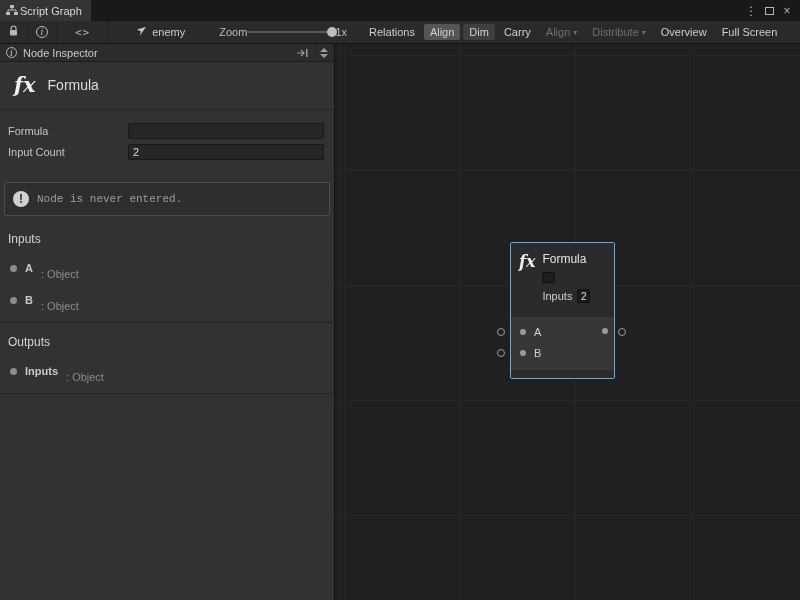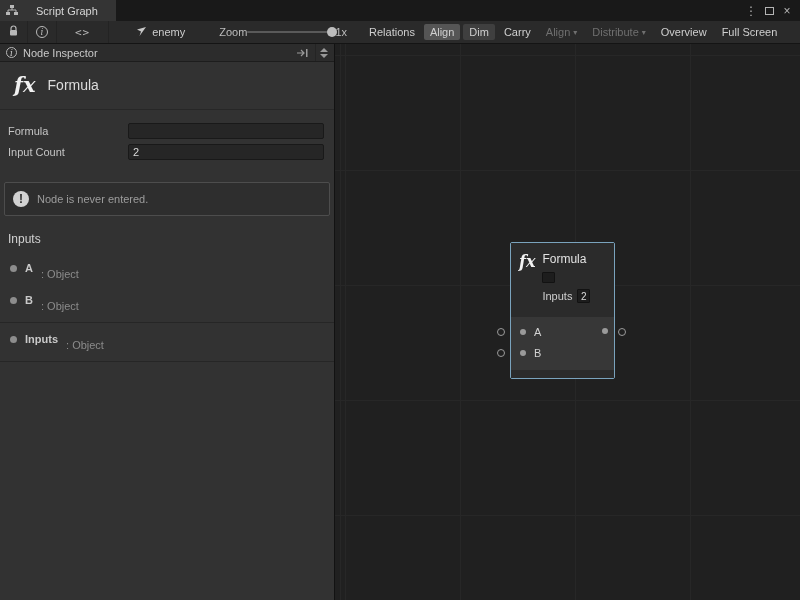--- a/index.html
+++ b/index.html
@@ -7,22 +7,22 @@
   body {
     font-family: "Liberation Sans", sans-serif;
     font-size: 11px;
     color: #c4c4c4;
     background: #202020;
   }
 
   
   .tabbar { height: 21px; background: #191919; display: flex; align-items: stretch; }
   .tab {
-    display: flex; align-items: center; gap: 18px;
-    padding: 0 18px 0 6px; background: #343434; color: #d6d6d6;
+    display: flex; align-items: center; gap: 2px;
+    padding: 0 9px 0 6px; background: #343434; color: #d6d6d6;
   }
   .tab-icon svg { display: block; }
   .tabbar-spacer { flex: 1; }
   .win-controls { display: flex; align-items: center; gap: 2px; padding-right: 5px; color: #b4b4b4; }
   .win-btn { width: 16px; height: 18px; display: flex; align-items: center; justify-content: center; font-size: 12px; cursor: default; }
   .win-restore-glyph { width: 9px; height: 8px; border: 1px solid #b4b4b4; }
 
   
   .toolbar {
     height: 23px; background: #2a2a2a; border-bottom: 1px solid #141414;
@@ -91,21 +91,21 @@
   .checkbox { width: 13px; height: 13px; background: #262626; border: 1px solid #191919; border-radius: 2px; }
 
   .warning-box {
     margin: 14px 4px 4px 4px; border: 1px solid #4d4d4d; background: #2e2e2e;
     display: flex; align-items: center; gap: 8px; padding: 8px 8px; border-radius: 2px;
   }
   .warning-icon {
     width: 16px; height: 16px; border-radius: 50%; background: #d2d2d2; color: #2b2b2b;
     font-weight: bold; font-size: 12px; display: flex; align-items: center; justify-content: center;
   }
-  .warning-text { color: #9d9d9d; }
+  .warning-text { color: #9d9d9d; font-family: Liberation Mono, monospace; }
 
   .section-heading { padding: 12px 8px 6px 8px; font-size: 12px; color: #d2d2d2; }
   .port-item { display: flex; align-items: center; gap: 8px; padding: 4px 10px; }
   .port-dot-s { width: 7px; height: 7px; border-radius: 50%; background: #8d8d8d; }
   .port-name { font-weight: bold; color: #c9c9c9; }
   .port-type { color: #8b8b8b; margin-top: 12px; }
   .divider { height: 1px; background: #262626; margin-top: 6px; }
 
   
   .canvas {
@@ -271,20 +271,21 @@
       <span class="port-name">A</span>
       <span class="port-type"><span>:</span> <span>Object</span></span>
     </div>
     <div class="port-item">
       <span class="port-dot-s"></span>
       <span class="port-name">B</span>
       <span class="port-type"><span>:</span> <span>Object</span></span>
     </div>
     <div class="divider"></div>
 
+    <div class="section-heading">Outputs</div>
     <div class="port-item">
       <span class="port-dot-s"></span>
       <span class="port-name">Inputs</span>
       <span class="port-type"><span>:</span> <span>Object</span></span>
     </div>
     <div class="divider"></div>
   </div>
 
   <div class="canvas">
 

